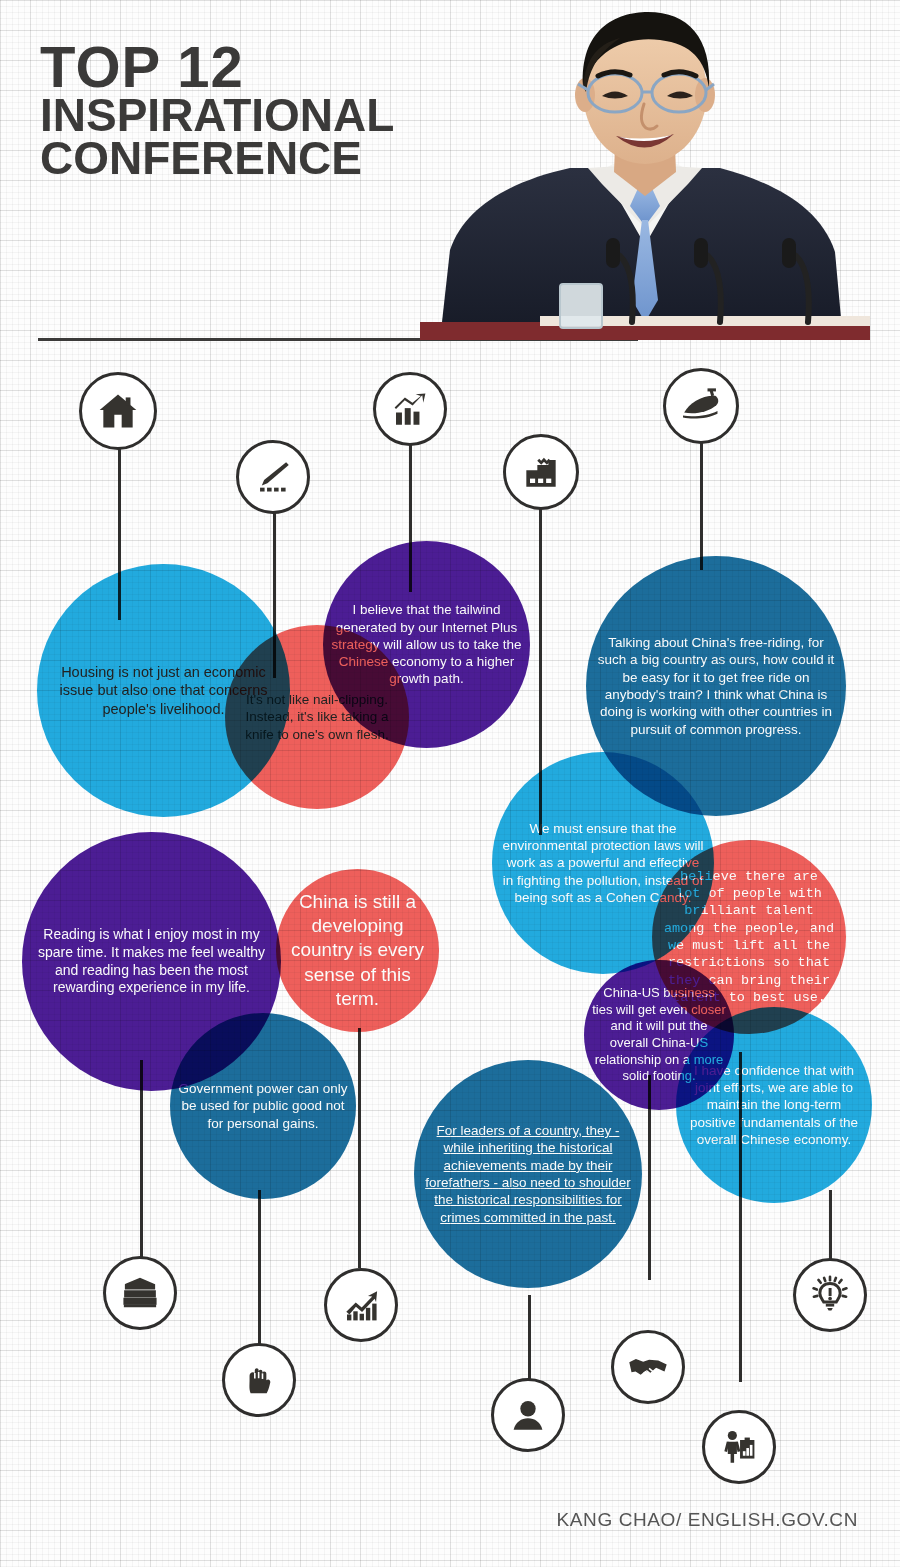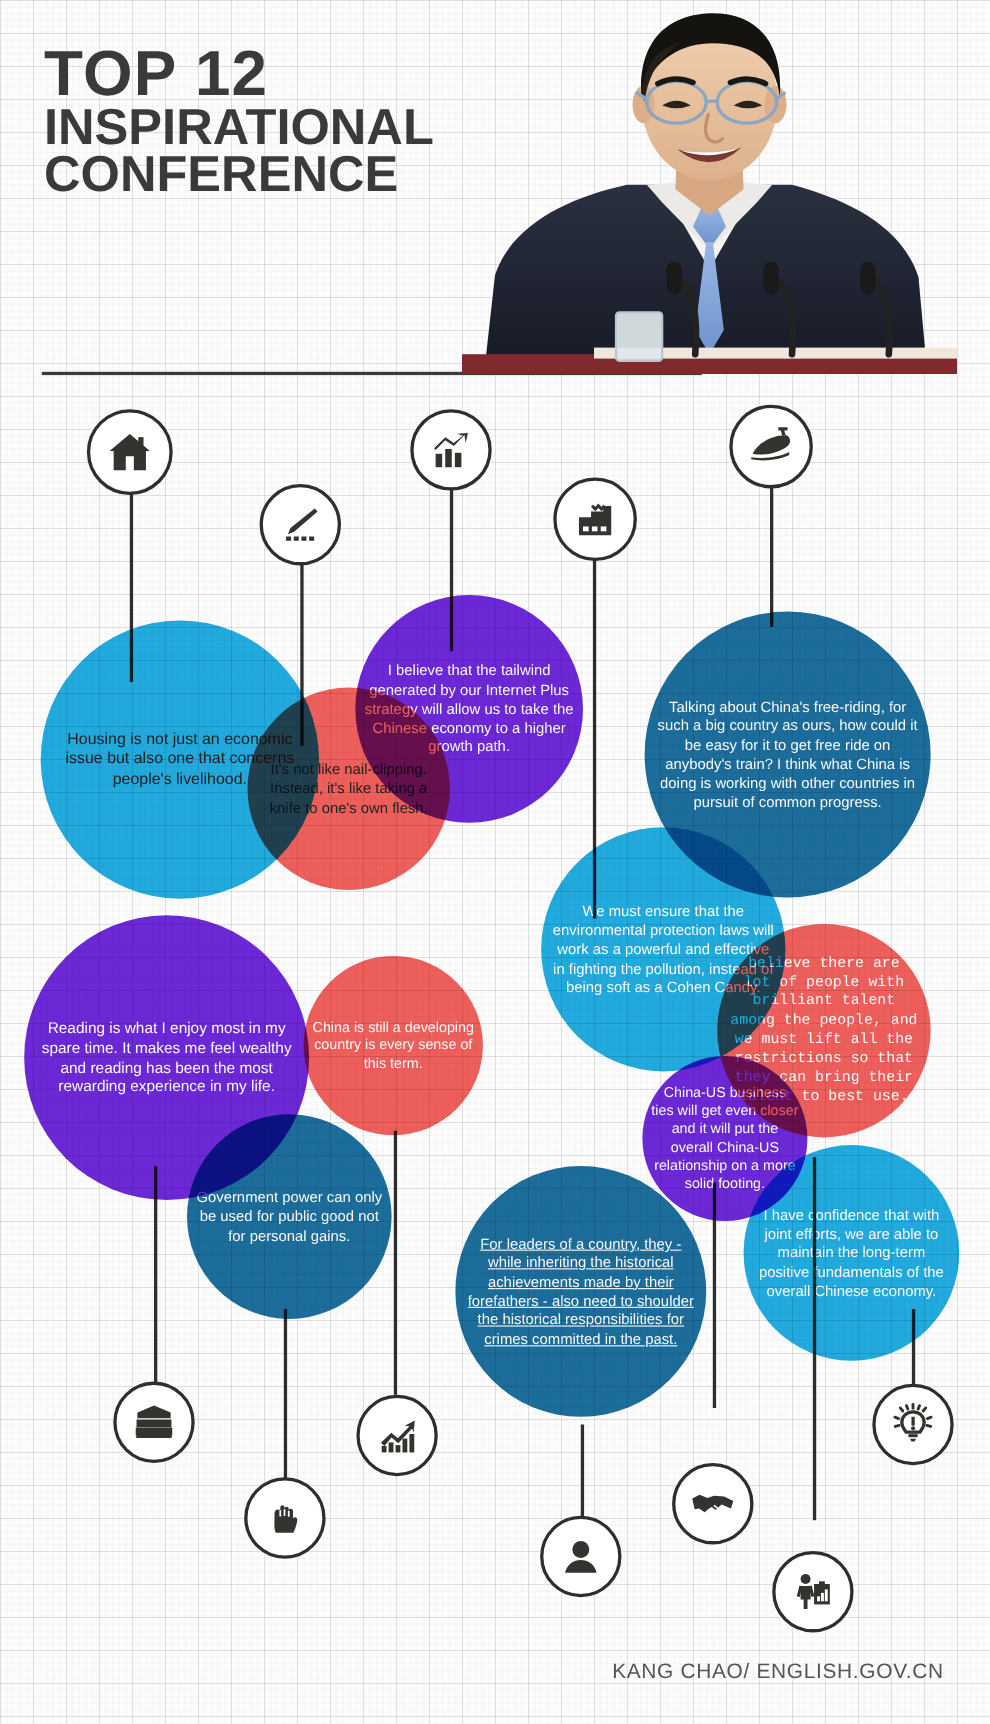--- a/index.html
+++ b/index.html
@@ -55,21 +55,21 @@
     position:absolute; border-radius:50%;
     display:flex; align-items:center; justify-content:center;
     text-align:center; color:#ffffff; z-index:3;
     mix-blend-mode: multiply;
   }
   .bubble .txt {
     padding:0 8px; line-height:1.28; font-weight:400;
   }
   .c-blue   { background:#22ACE0; }
   .c-red    { background:#F0605C; }
-  .c-gray   { background:#6d28d9; }
+  .c-gray   { background:#4c1d95; }
   .c-navy   { background:#1C6E9C; }
   .t-dark   { color:#222222; }
 
   
   .footer {
     position:absolute; right:42px; bottom:36px;
     font-size:19px; color:#555555; letter-spacing:0.6px;
   }
 </style>
 </head>
@@ -247,36 +247,36 @@
 
   <div class="bubble c-blue" style="left:450px; top:752px; width:222px; height:222px;margin-left:42px;">
     <span class="txt" style="font-size:13.5px;">We must ensure that the environmental protection laws will work as a powerful and effective in fighting the pollution, instead of being soft as a Cohen Candy.</span>
   </div>
 
   <div class="bubble c-gray" style="left:22px; top:832px; width:259px; height:259px;">
     <span class="txt" style="font-size:14px;">Reading is what I enjoy most in my spare time. It makes me feel wealthy and reading has been the most rewarding experience in my life.</span>
   </div>
 
   <div class="bubble c-red" style="left:276px; top:869px; width:163px; height:163px;">
-    <span class="txt" style="font-size:13px;">China is still a developing country is every sense of this term.</span>
+    <span class="txt" style="font-size:19px;">China is still a developing country is every sense of this term.</span>
   </div>
 
   <div class="bubble c-red" style="left:652px; top:840px; width:194px; height:194px;font-family:Liberation Mono, monospace;">
     <span class="txt" style="font-size:13.5px;">I believe there are a lot of people with brilliant talent among the people, and we must lift all the restrictions so that they can bring their talent to best use.</span>
   </div>
 
   <div class="bubble c-gray" style="left:584px; top:960px; width:150px; height:150px;">
     <span class="txt" style="font-size:13px;">China-US business ties will get even closer and it will put the overall China-US relationship on a more solid footing.</span>
   </div>
 
   <div class="bubble c-navy" style="left:170px; top:1013px; width:186px; height:186px;">
     <span class="txt" style="font-size:13.5px;">Government power can only be used for public good not for personal gains.</span>
   </div>
 
-  <div class="bubble c-blue" style="left:676px; top:1041px; width:196px; height:196px;align-items:center;">
+  <div class="bubble c-blue" style="left:676px; top:1007px; width:196px; height:196px;align-items:center;">
     <span class="txt" style="font-size:13.5px;">I have confidence that with joint efforts, we are able to maintain the long-term positive fundamentals of the overall Chinese economy.</span>
   </div>
 
   <div class="bubble c-navy" style="left:414px; top:1060px; width:228px; height:228px;">
     <span class="txt" style="font-size:13.5px;text-decoration:underline;">For leaders of a country, they - while inheriting the historical achievements made by their forefathers - also need to shoulder the historical responsibilities for crimes committed in the past.</span>
   </div>
 
   <div class="badge" style="left:103px; top:1256px; width:74px; height:74px;">
     <span>
       <svg width="44" height="44" viewBox="0 0 24 24" fill="none" stroke="#35332f" stroke-width="1.3">

